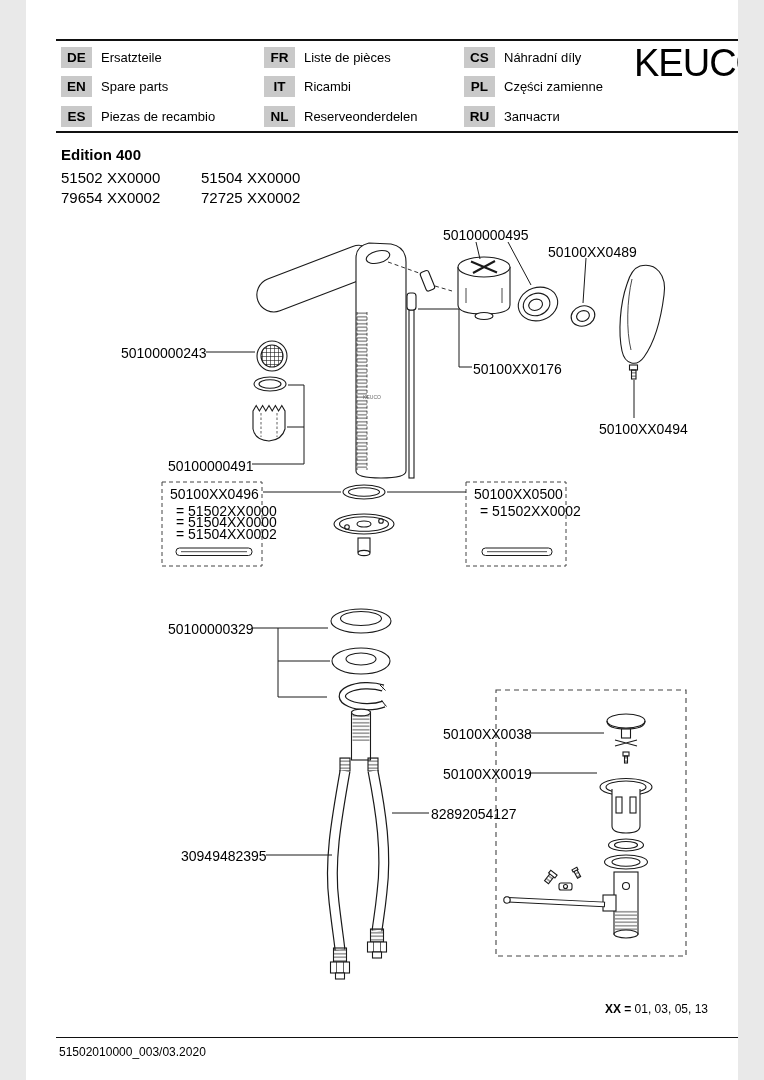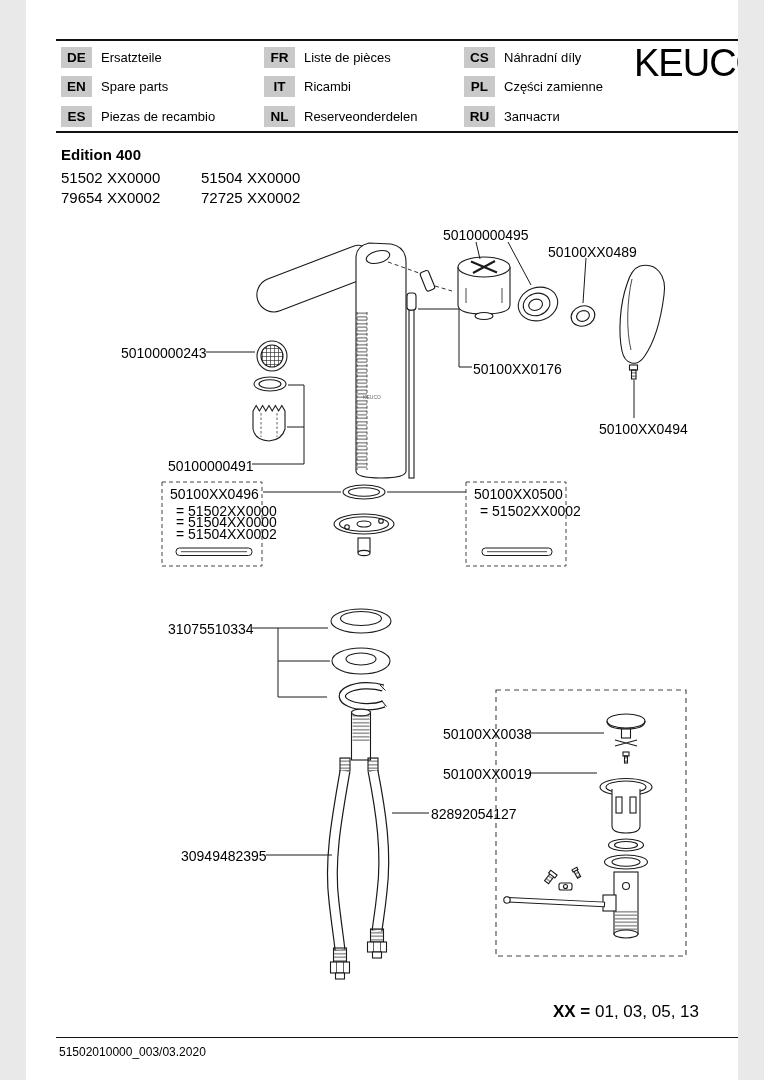--- a/index.html
+++ b/index.html
@@ -10,21 +10,21 @@
   .lang-cell{position:absolute;display:flex;align-items:center;gap:9px;height:21px;}
   .badge{display:flex;align-items:center;justify-content:center;width:31px;height:21px;
          background:#c9c9c9;font-weight:700;font-size:13.5px;}
   .lang-label{font-weight:400;font-size:13px;}
   .logo{position:absolute;left:608px;top:42px;font-size:38px;font-weight:400;letter-spacing:-1px;}
   .series{position:absolute;left:35px;top:146px;font-weight:700;font-size:15px;}
   .model{position:absolute;font-size:15px;}
   .diagram{position:absolute;left:0;top:0;}
   .part-label{position:absolute;font-size:14px;white-space:nowrap;}
   .box-model{position:absolute;font-size:14px;white-space:nowrap;}
-  .xx-note{position:absolute;right:39px;top:1002px;font-size:17px;}
+  .xx-note{position:absolute;right:30px;top:1002px;font-size:12px;}
   .xx-note .b{font-weight:700;}
   .doc-id{position:absolute;left:33px;top:1045px;font-size:12px;}
 </style>
 </head>
 <body>
 
 <div class="page">
 
   <div class="rule" style="top:39px"></div>
   <div class="rule" style="top:131px"></div>
@@ -239,21 +239,21 @@
   <div class="part-label" style="left:142px;top:458px">50100000491</div>
 
   <div class="part-label" style="left:144px;top:486px">50100XX0496</div>
   <div class="box-model" style="left:150px;top:503px">= 51502XX0000</div>
   <div class="box-model" style="left:150px;top:514px">= 51504XX0000</div>
   <div class="box-model" style="left:150px;top:526px">= 51504XX0002</div>
 
   <div class="part-label" style="left:448px;top:486px">50100XX0500</div>
   <div class="box-model" style="left:454px;top:503px">= 51502XX0002</div>
 
-  <div class="part-label" style="left:142px;top:621px">31075510334</div>
+  <div class="part-label" style="left:142px;top:621px">50100000329</div>
   <div class="part-label" style="left:417px;top:726px">50100XX0038</div>
   <div class="part-label" style="left:417px;top:766px">50100XX0019</div>
   <div class="part-label" style="left:405px;top:806px">82892054127</div>
   <div class="part-label" style="left:155px;top:848px">30949482395</div>
 
   <div class="xx-note">
     <span class="b">XX =</span>
     <span>01, 03, 05, 13</span>
   </div>
   <div class="rule thin" style="top:1037px"></div>

